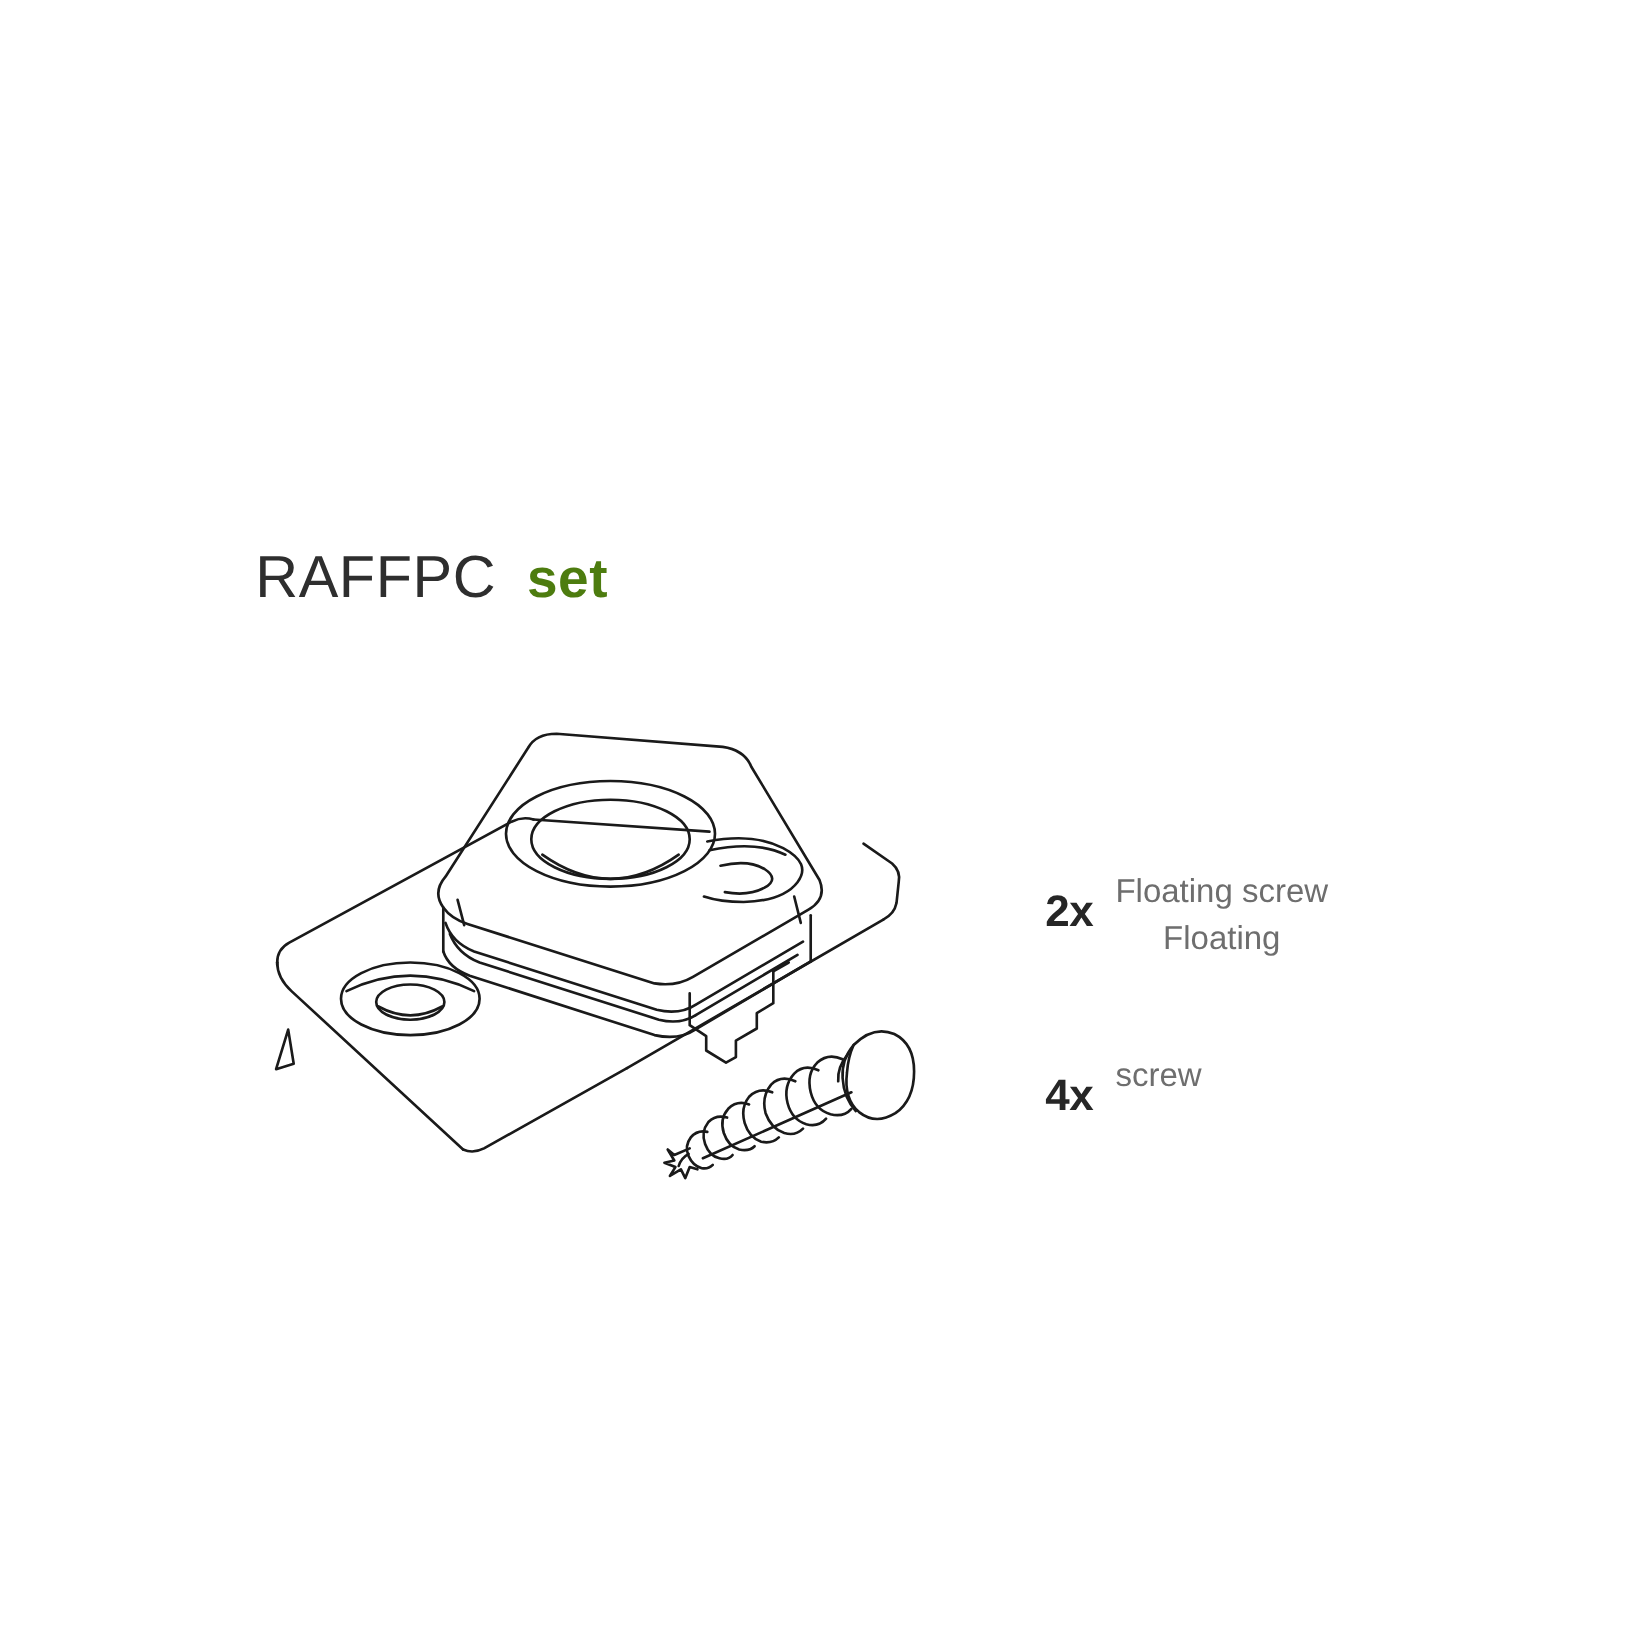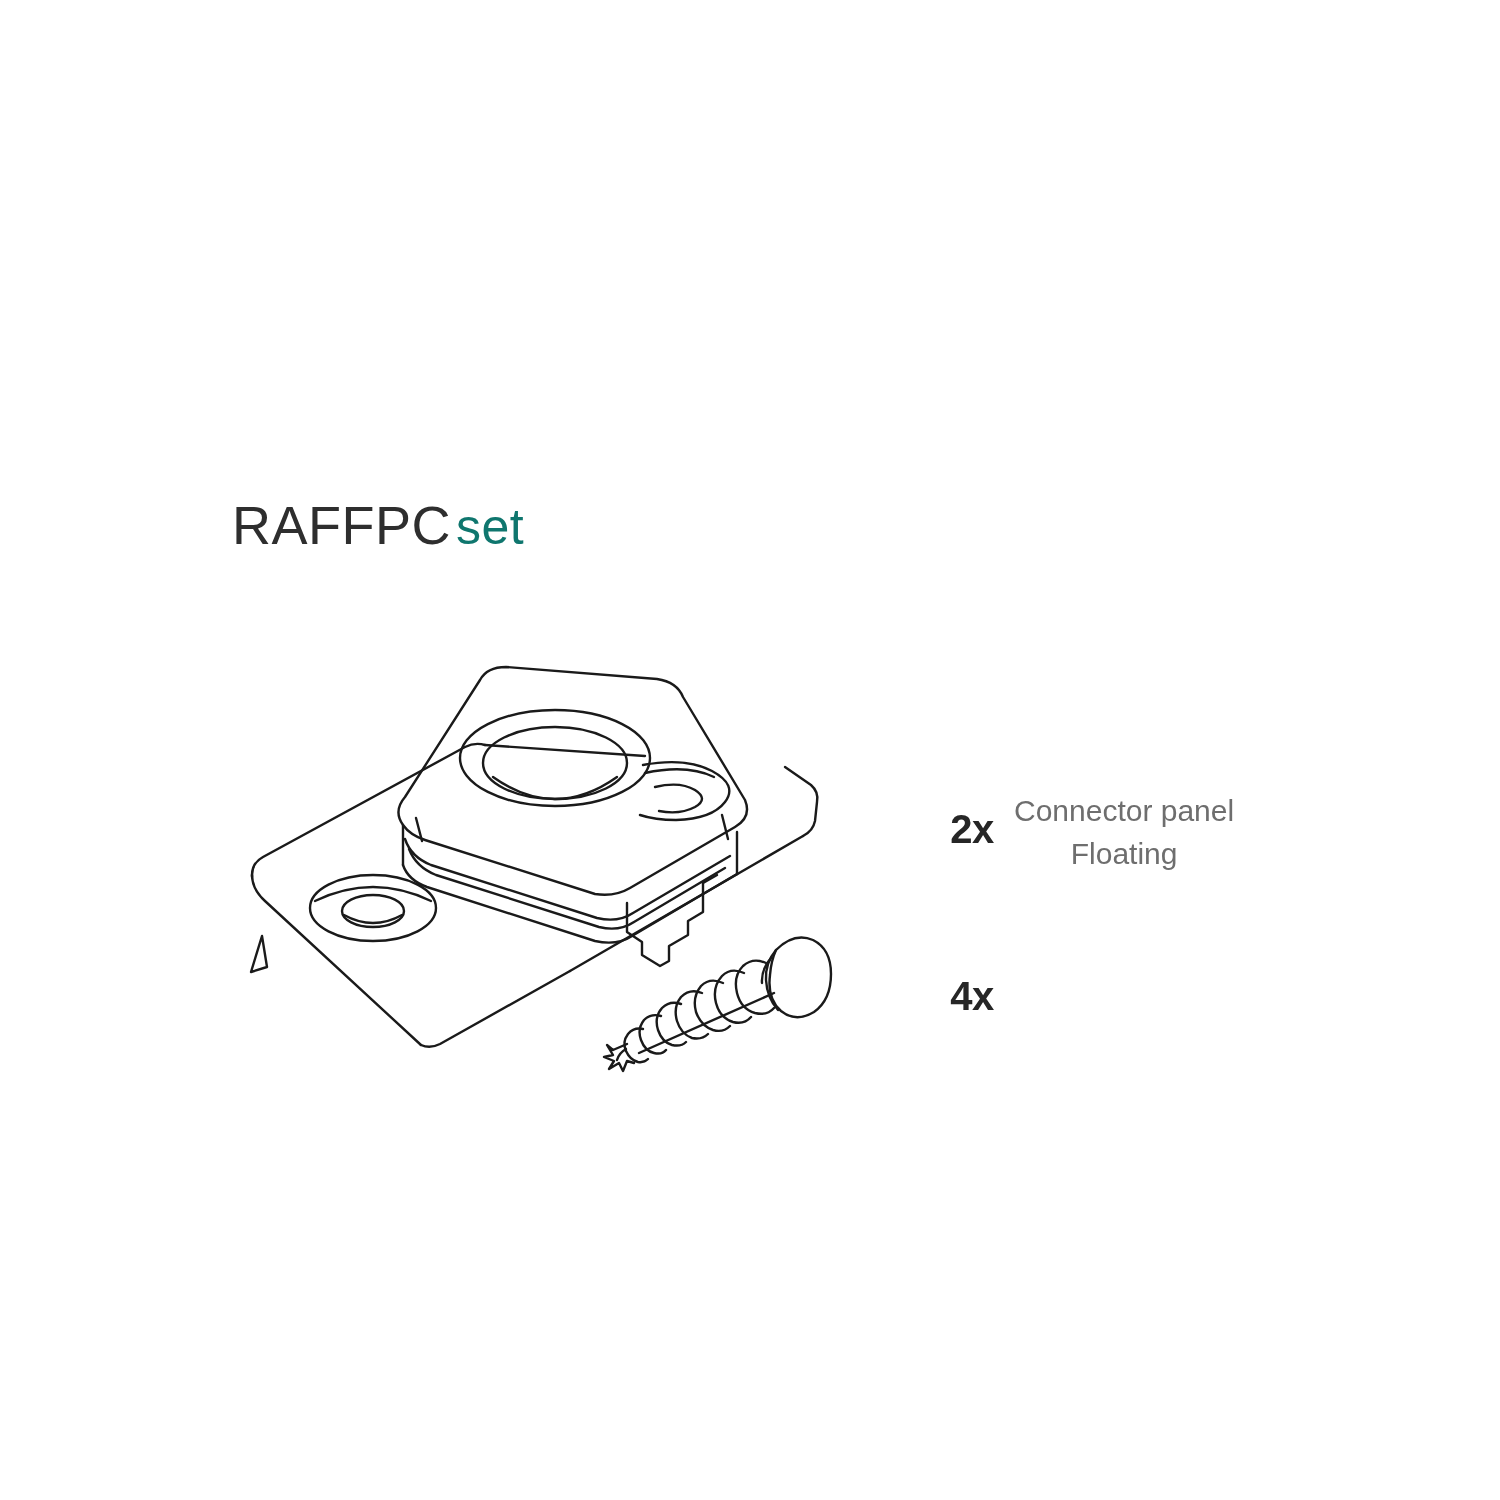--- a/index.html
+++ b/index.html
@@ -34,24 +34,24 @@
   }
   .title-code {
     font-size: 54px;
     font-weight: 400;
     color: #2e2e2e;
     letter-spacing: 0.5px;
     text-align: right;
   }
   .title-word {
     font-size: 50px;
-    font-weight: 400;
-    color: #0f766e;
+    font-weight: 700;
+    color: #4d7c0f;
     letter-spacing: 0.5px;
-    margin-left: 5px;
+    margin-left: 28px;
   }
 
   
   .drawing {
     position: absolute;
     left: 225px;
     top: 625px;
     width: 640px;
     height: 450px;
   }
@@ -229,26 +229,27 @@
         <path d="M 549 368 L 414 428"></path>
       </g>
     </svg>
   </div>
 
   <div class="legend">
 
     <div class="legend-row">
       <div class="legend-qty">2x</div>
       <div class="legend-desc">
-        <span class="l1">Connector panel</span>
+        <span class="l1">Floating screw</span>
         <span class="l2">Floating</span>
       </div>
     </div>
 
     <div class="legend-row">
       <div class="legend-qty">4x</div>
       <div class="legend-desc">
+        <span class="l2">screw</span>
       </div>
     </div>
 
   </div>
 
 </div>
 
 </body></html>

